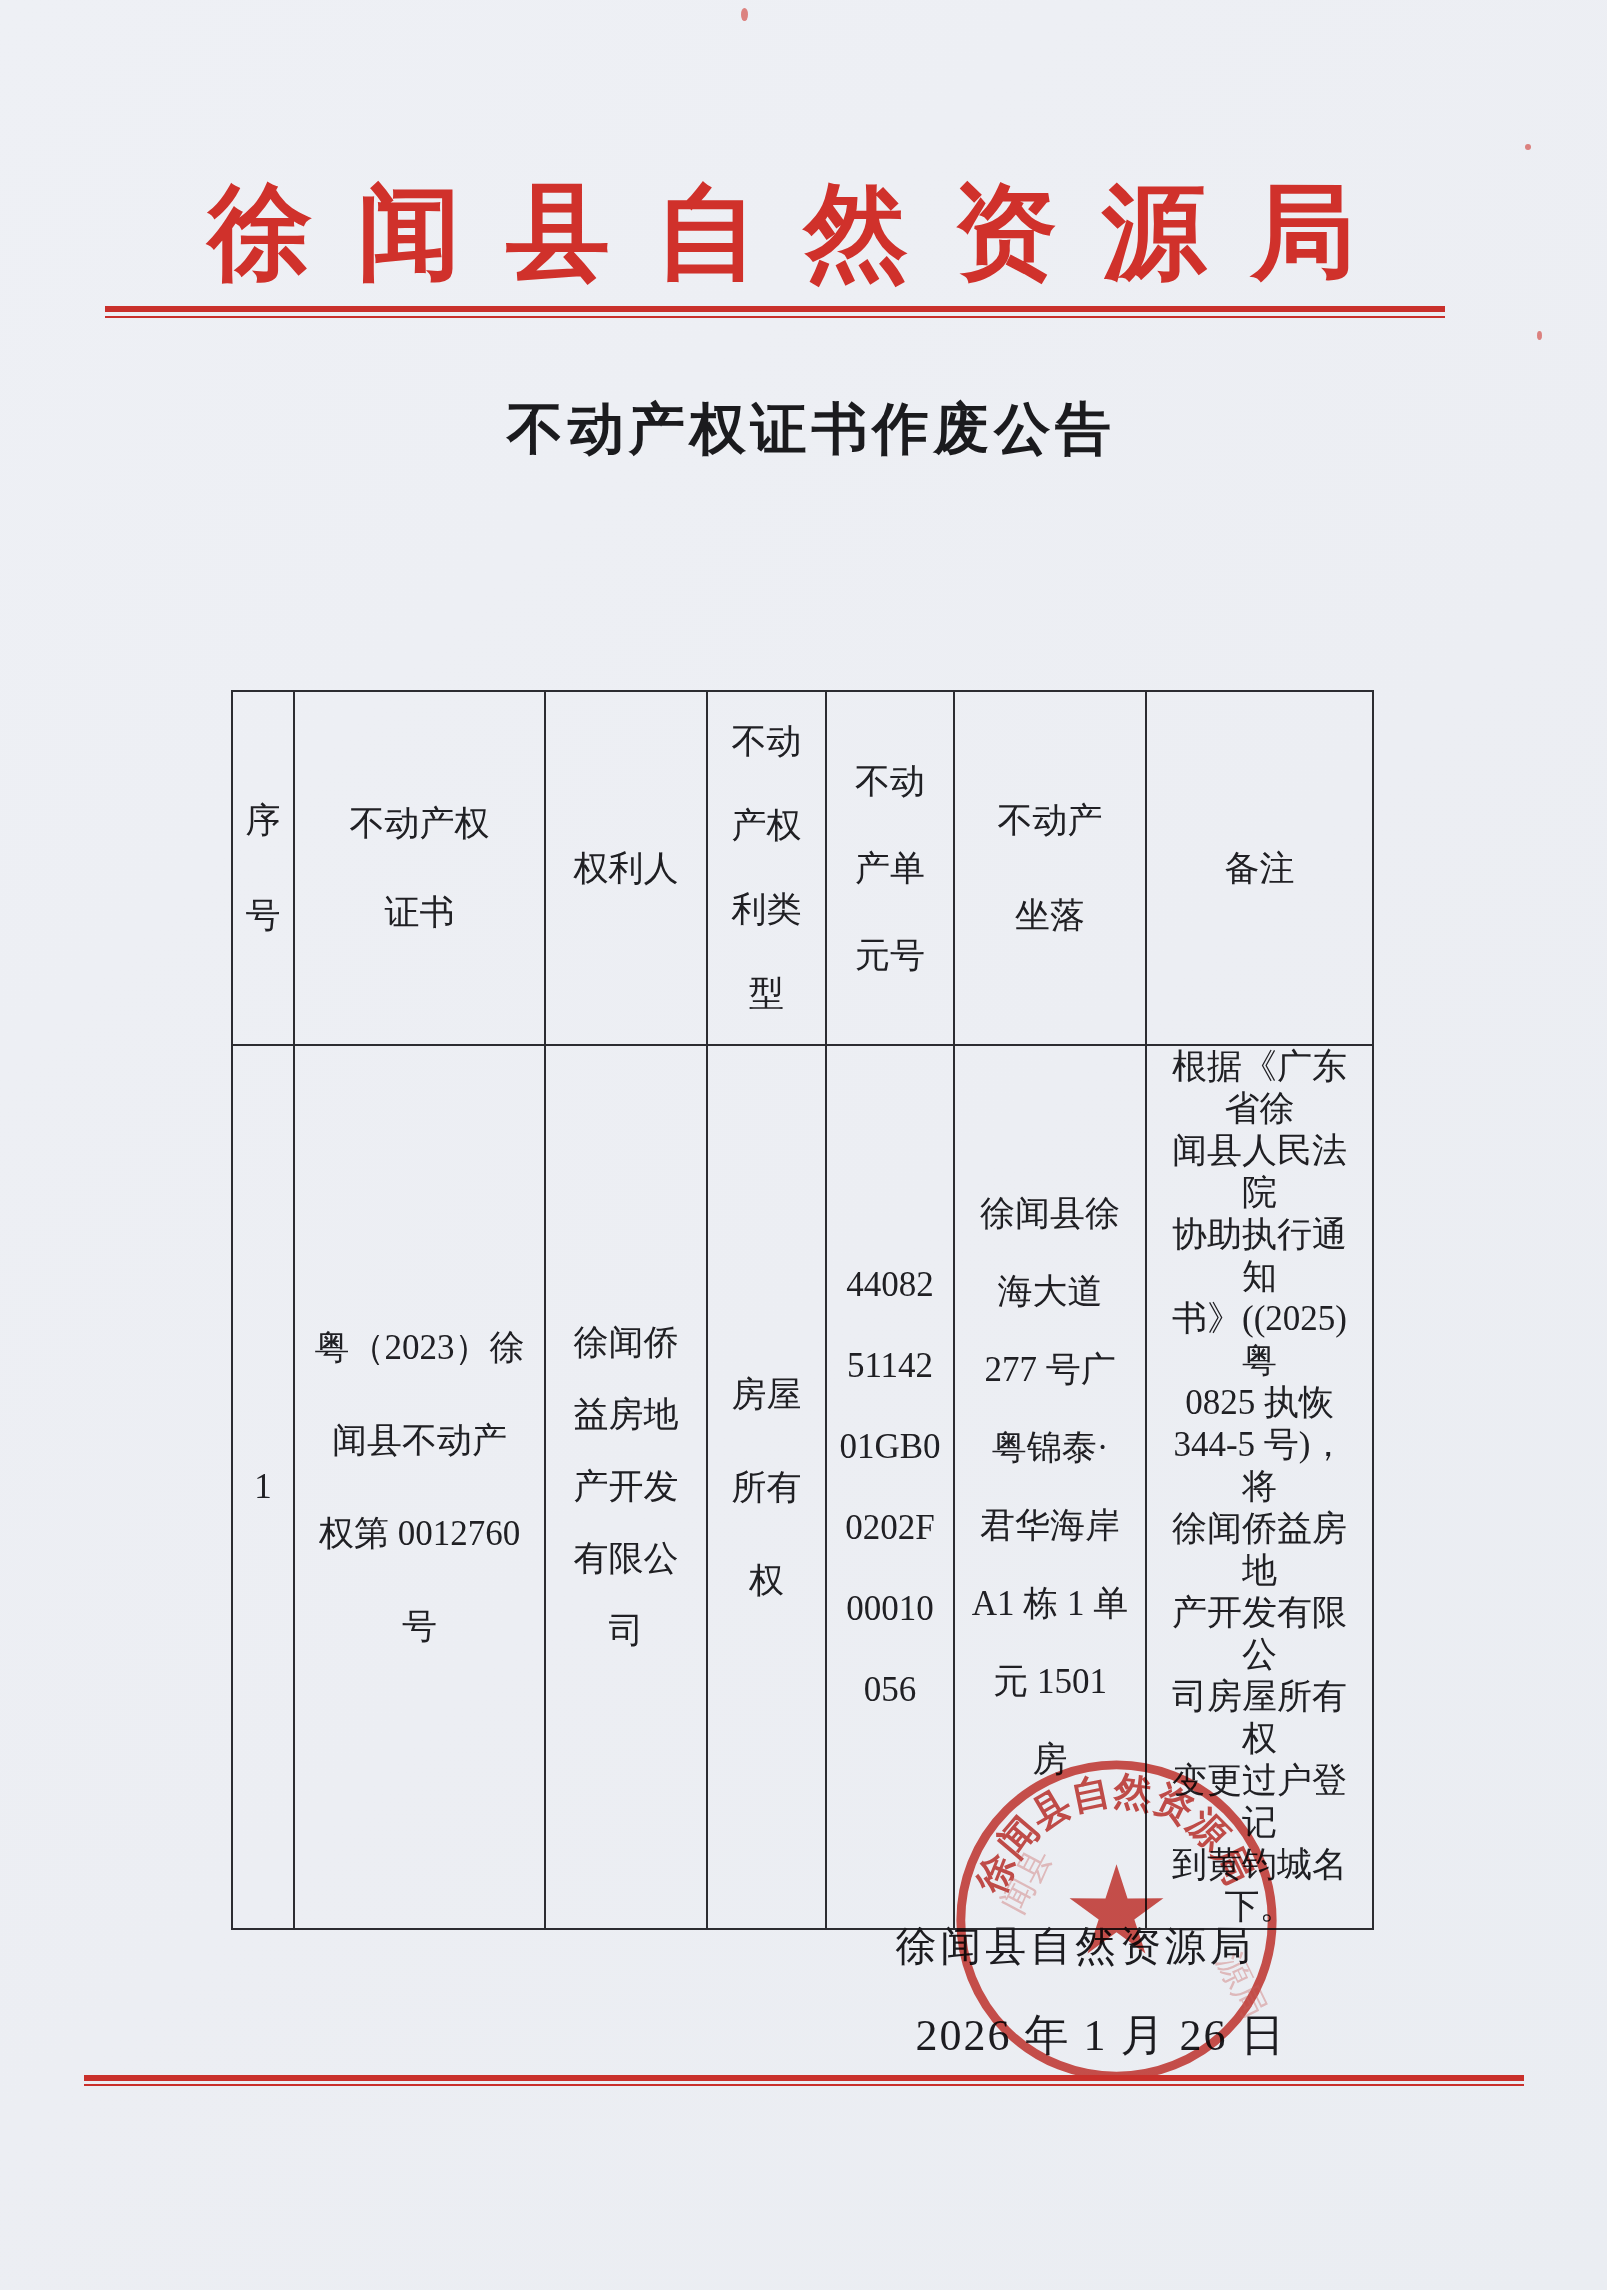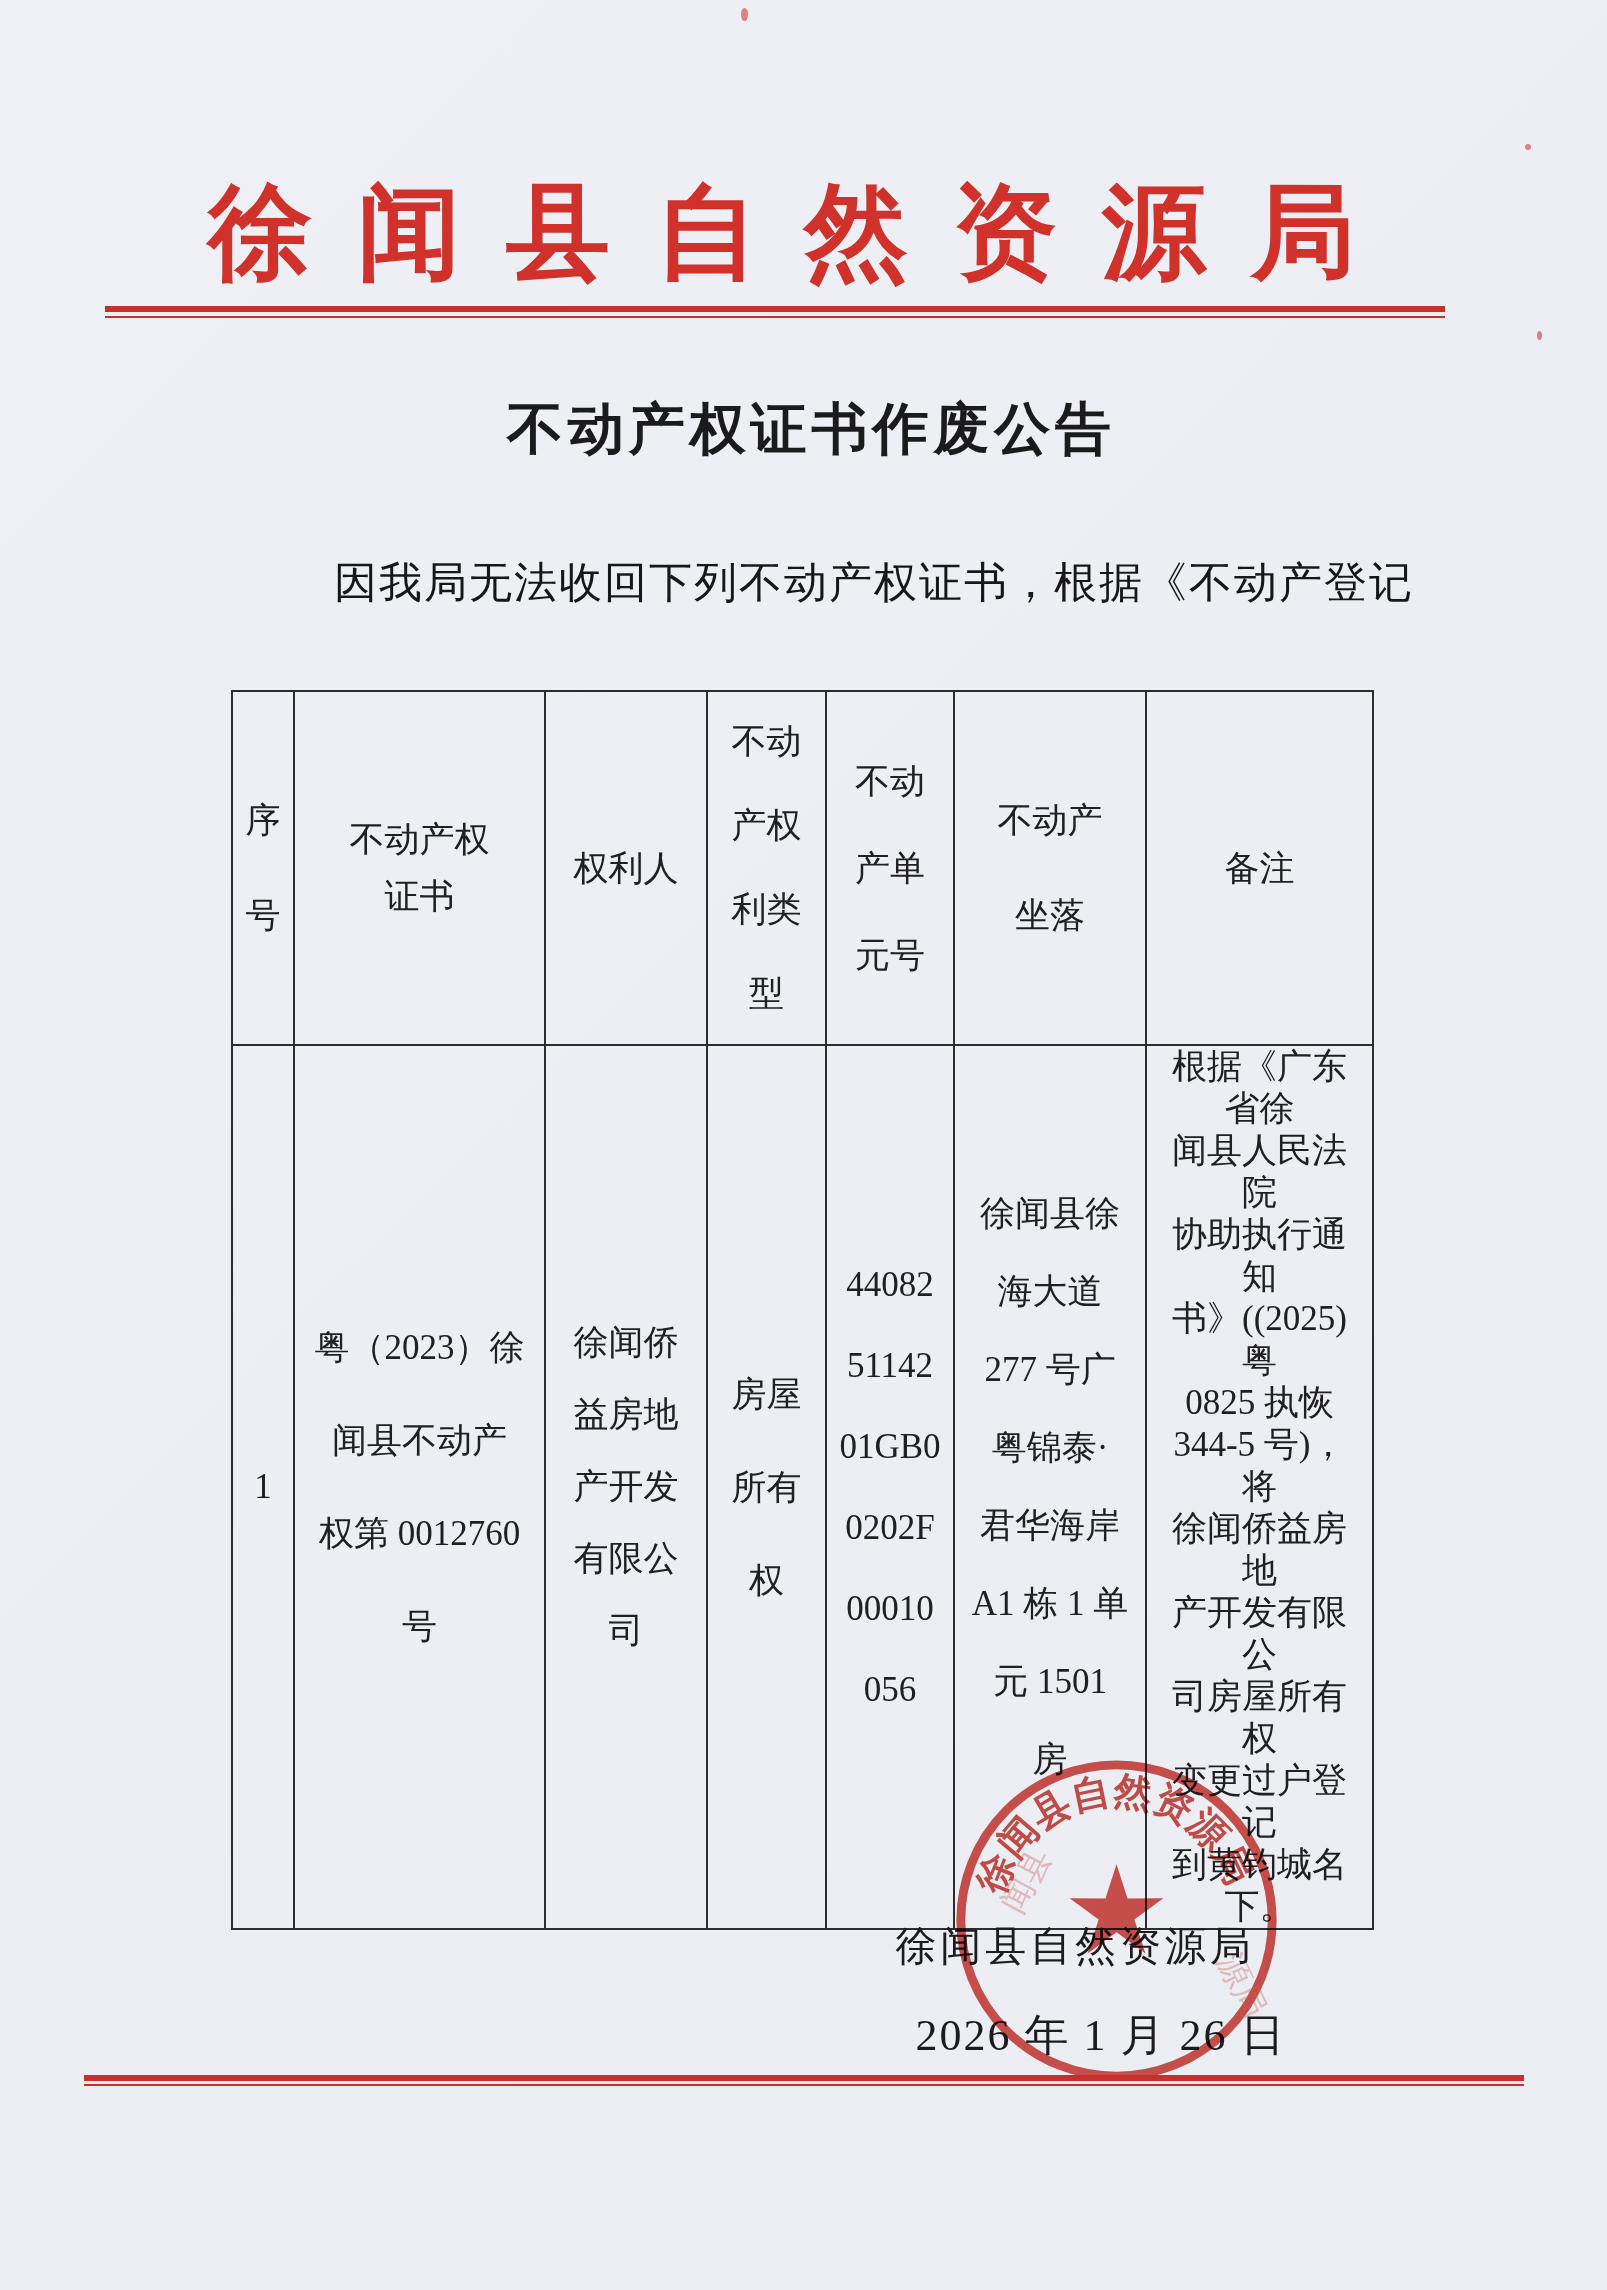--- a/index.html
+++ b/index.html
@@ -61,21 +61,21 @@
     text-align:center;
     vertical-align:middle;
     font-size:35px;
     color:#202024;
     white-space:pre-line;
     padding:8px;
   }
   tr.hdr{height:340px;}
   tr.data{height:694px;}
   .th-seq{line-height:95px;}
-  .th-cert{line-height:57px;margin-top:34px;}
+  .th-cert{line-height:89px;margin-top:34px;}
   .th-type{line-height:84px;}
   .th-unit{line-height:87px;}
   .th-loc{line-height:95px;}
   .td-cert{line-height:93px;}
   .td-holder{line-height:72px;}
   .td-type{line-height:93px;}
   .td-unit{line-height:81px;}
   .td-loc{line-height:78px;}
   .td-note{
     line-height:42px;
@@ -109,21 +109,20 @@
   <div class="gov-title">徐闻县自然资源局</div>
   <div class="rule rule-top-thick"></div>
   <div class="rule rule-top-thin"></div>
 
   <div class="speck" style="left:741px;top:7.9px;width:6.9px;height:12.8px;"></div>
   <div class="speck" style="left:1525px;top:144px;width:5.9px;height:5.9px;"></div>
   <div class="speck" style="left:1537px;top:331px;width:4.9px;height:8.9px;"></div>
 
   <div class="doc-title">不动产权证书作废公告</div>
 
-  <div class="para-line para-line-1">因我局无法收回下列不动产权证书，根据《不动产登记</div>
 
   <table class="notice">
     <colgroup>
       <col style="width:62px">
         <col style="width:251px">
         <col style="width:162px">
       <col style="width:119px">
         <col style="width:128px">
         <col style="width:192px">
       <col style="width:227px">

